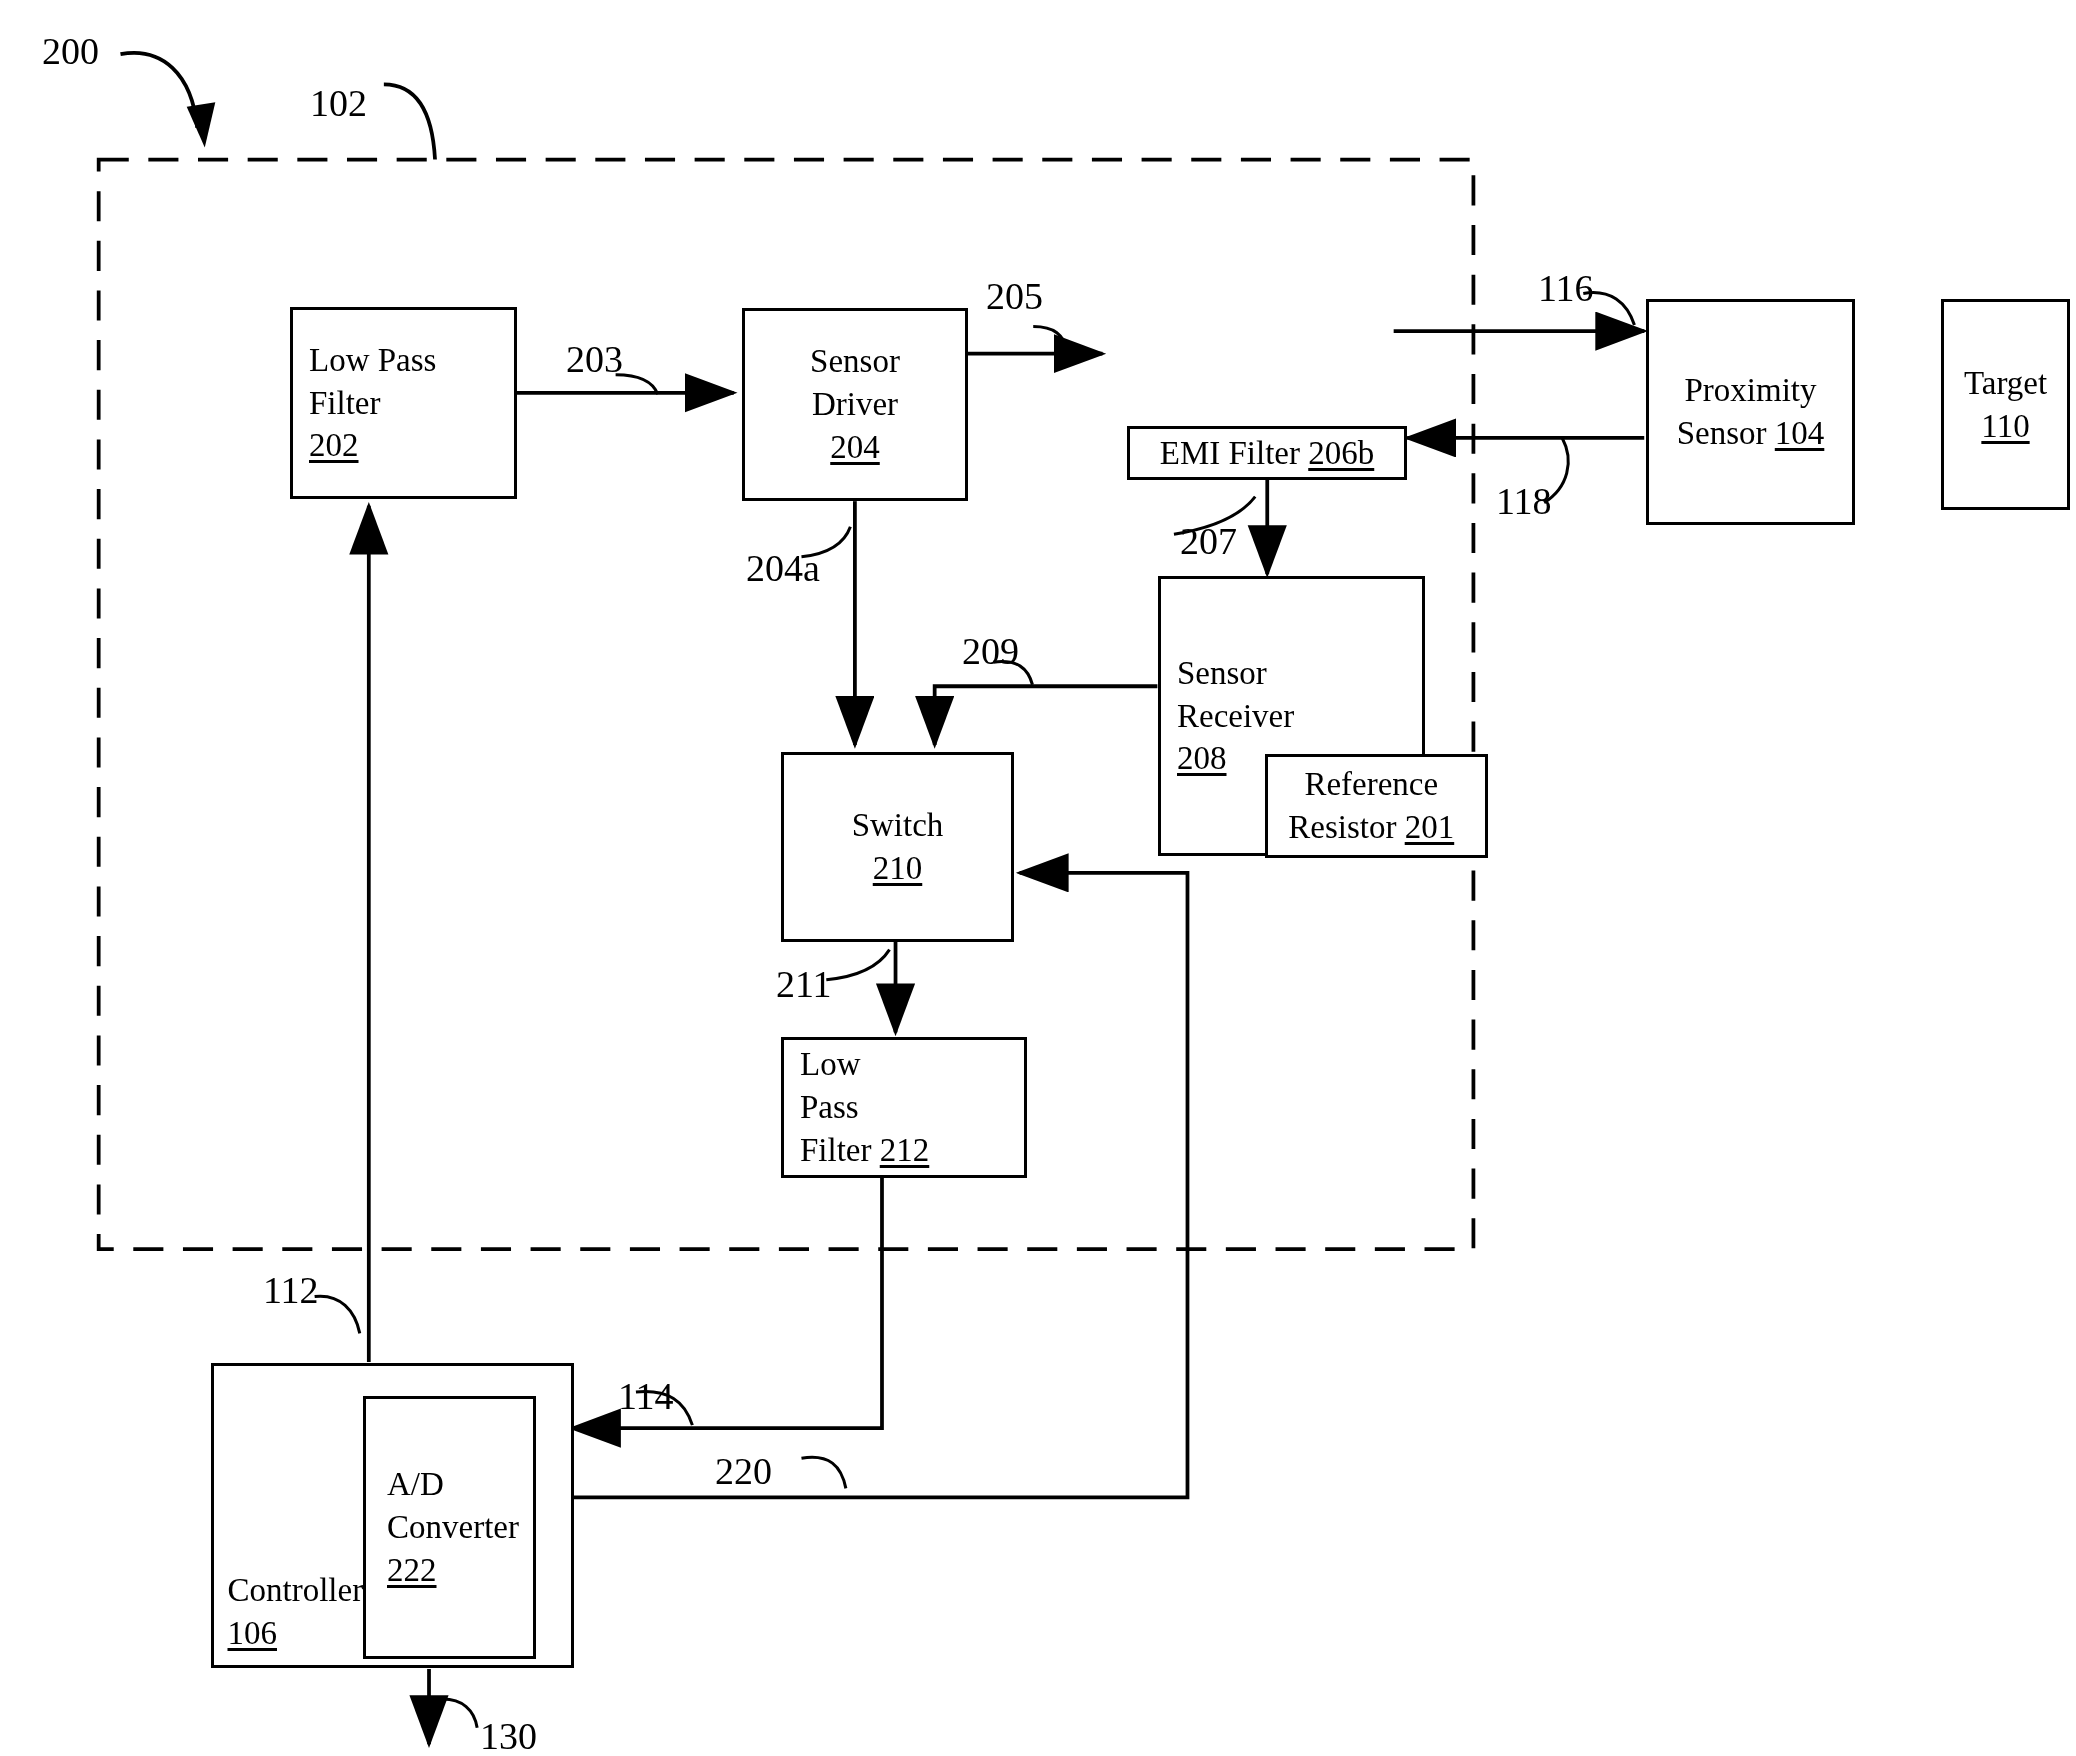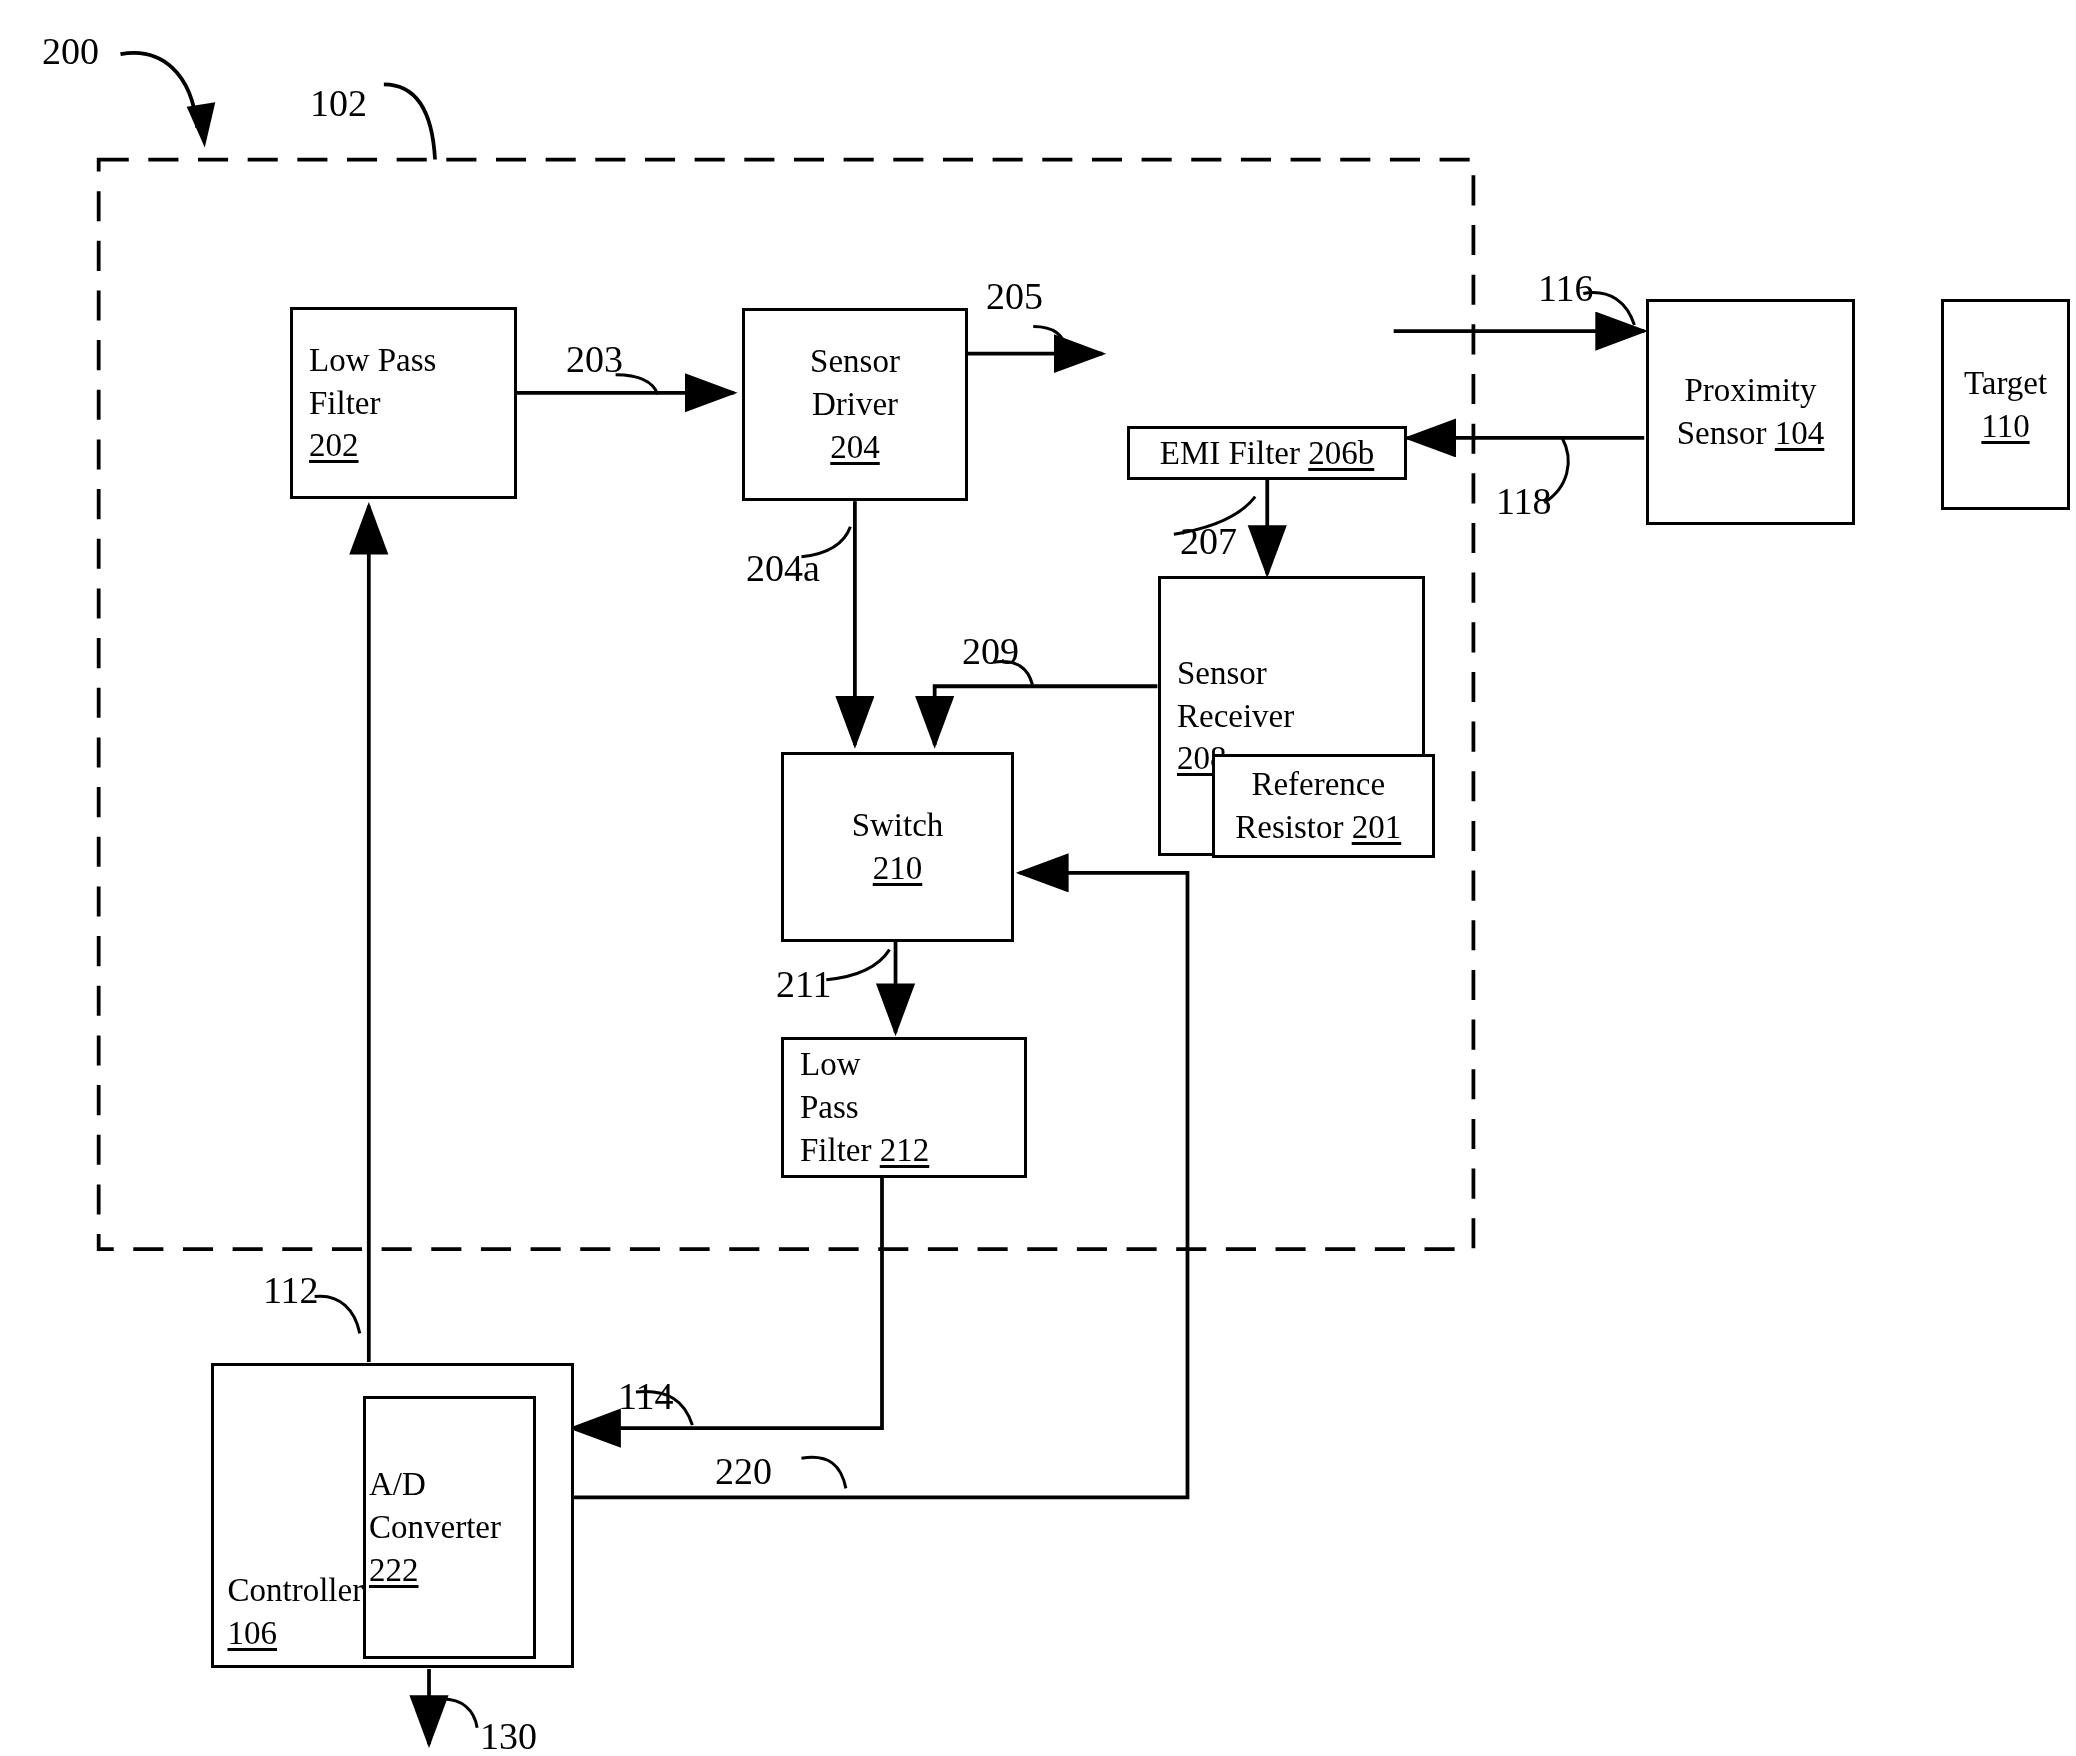--- a/index.html
+++ b/index.html
@@ -140,42 +140,42 @@
     <span class="boxline">Target</span>
     <span class="boxline u">110</span>
   </div>
 
   <div class="box lefty pad-l" style="left:1158px; top:576px; width:267px; height:280px;">
     <span class="boxline">Sensor</span>
     <span class="boxline">Receiver</span>
     <span class="boxline u">208</span>
   </div>
 
-  <div class="box center pad-r" style="left:1212px; top:754px; width:223px; height:104px;">
+  <div class="box center pad-r" style="left:1265px; top:754px; width:223px; height:104px;">
     <span class="boxline">Reference</span>
     <span class="boxline"><span>Resistor </span><span class="u">201</span></span>
   </div>
 
   <div class="box center" style="left:781px; top:752px; width:233px; height:190px;">
     <span class="boxline">Switch</span>
     <span class="boxline u">210</span>
   </div>
 
   <div class="box lefty pad-l" style="left:781px; top:1037px; width:246px; height:141px;">
     <span class="boxline">Low</span>
     <span class="boxline">Pass</span>
     <span class="boxline"><span>Filter </span><span class="u">212</span></span>
   </div>
 
   <div class="box lefty" style="left:211px; top:1363px; width:363px; height:305px; justify-content:flex-end; padding-left:13.5px; padding-bottom:10.5px;">
     <span class="boxline">Controller</span>
     <span class="boxline u">106</span>
   </div>
 
-  <div class="box lefty" style="left:363px; top:1396px; width:173px; height:263px; padding-left:3px;">
+  <div class="box lefty" style="left:363px; top:1396px; width:173px; height:263px; padding-left:21px;">
     <span class="boxline">A/D</span>
     <span class="boxline" style="white-space:nowrap;">Converter</span>
     <span class="boxline u">222</span>
   </div>
 
   <div class="ref" style="left:42px; top:32px;">200</div>
 
   <div class="ref" style="left:310px; top:84px;">102</div>
 
   <div class="ref" style="left:566px; top:340px;">203</div>

